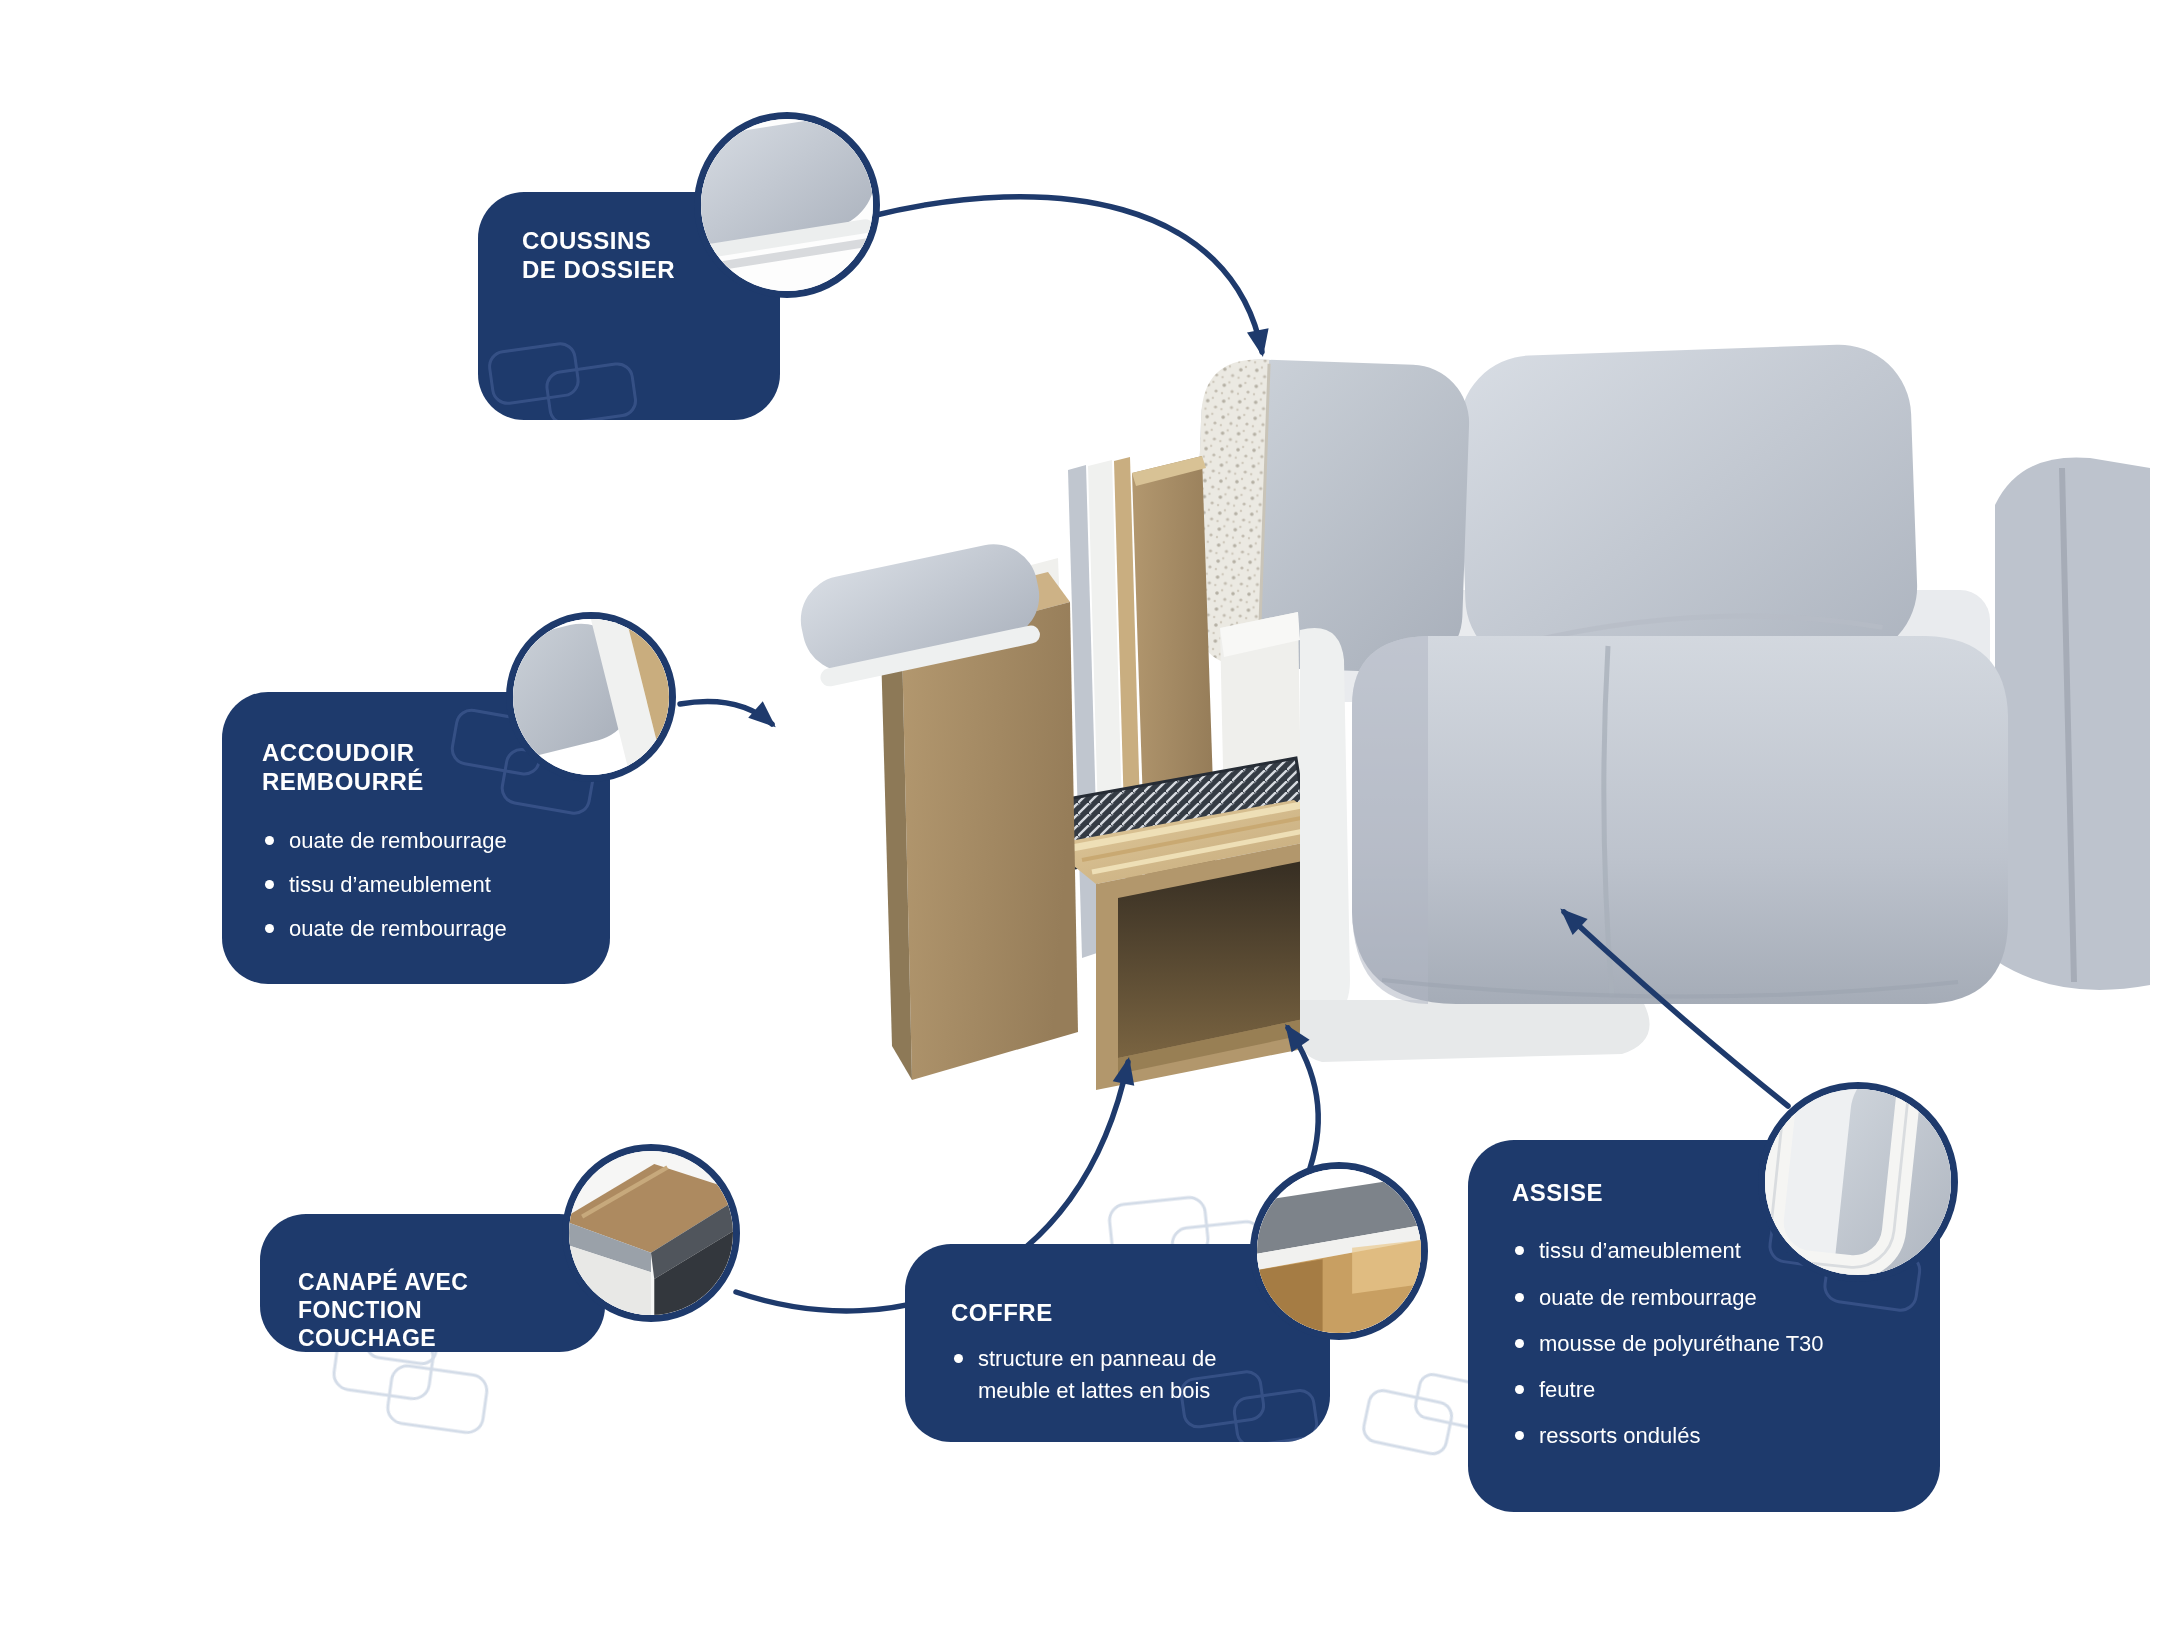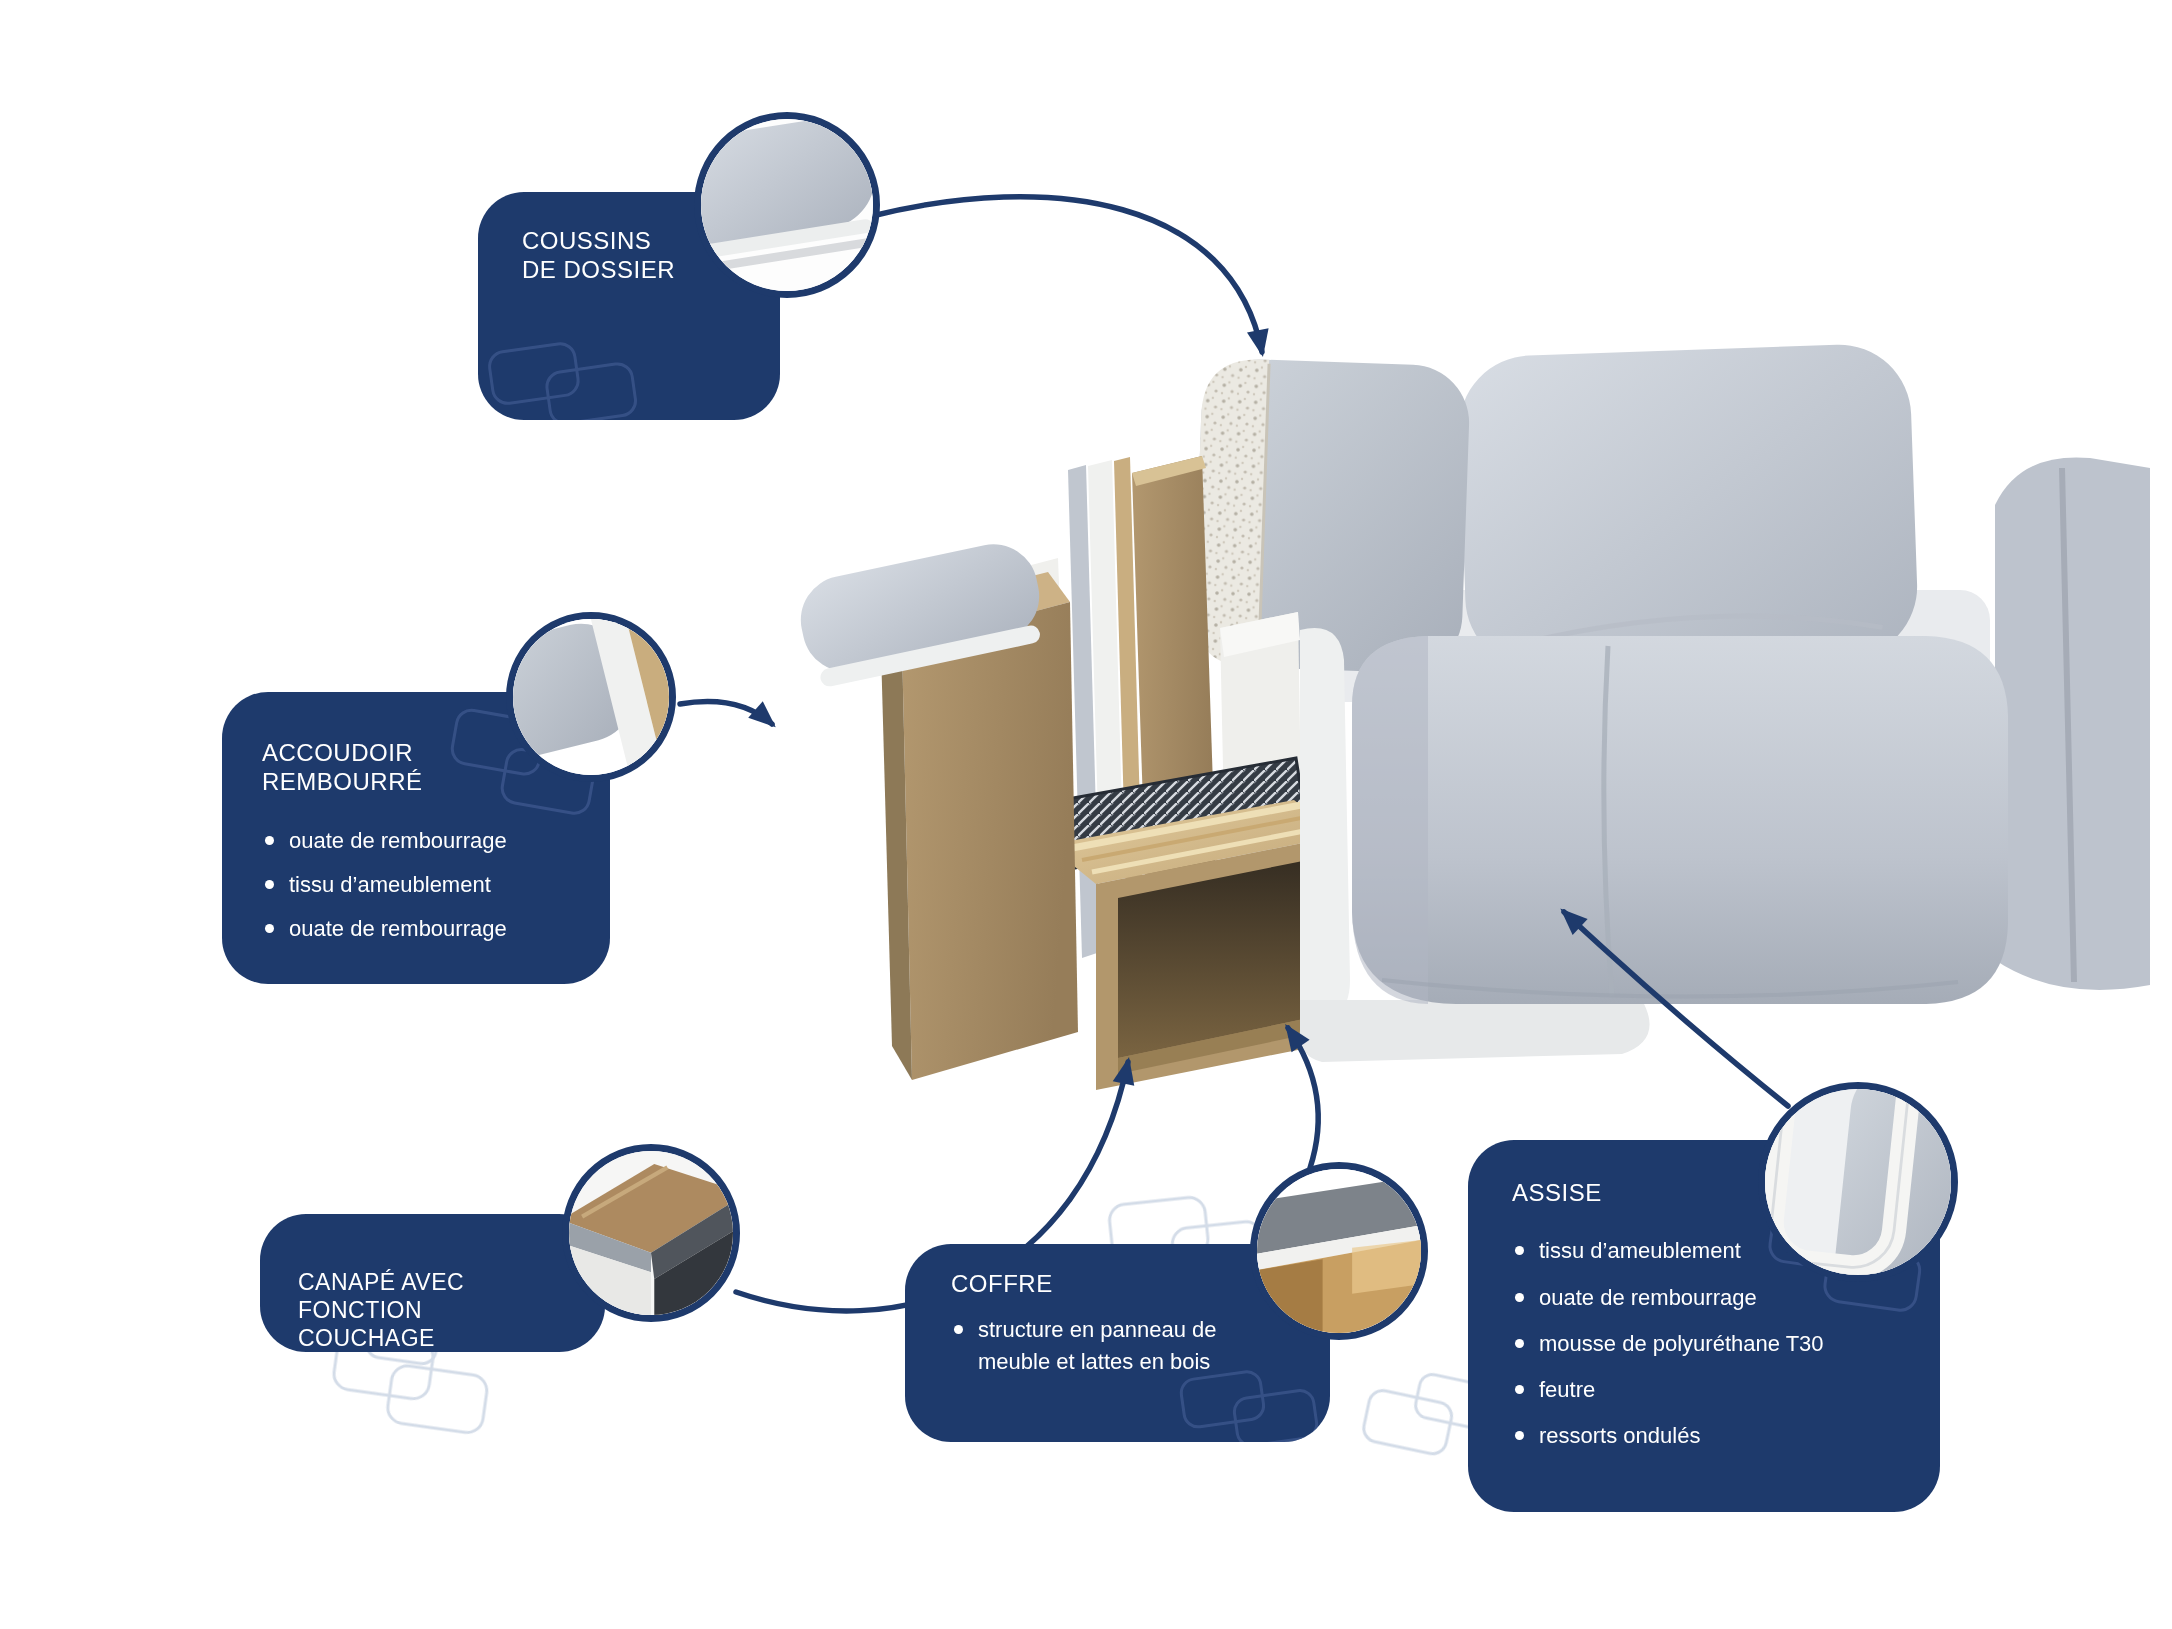--- a/index.html
+++ b/index.html
@@ -1,32 +1,32 @@
 <!DOCTYPE html>
 <html><head>
 <meta charset="utf-8">
 <style>
   *{box-sizing:border-box;margin:0;padding:0}
   html,body{background:#ffffff}
   body{font-family:"Liberation Sans", sans-serif;}
   .canvas{position:relative;width:2172px;height:1629px;background:#fff;overflow:hidden}
   .scene{position:absolute;left:0;top:0;z-index:1}
   .callout{position:absolute;z-index:2;background:#1e3a6c;border-radius:46px;color:#fff;overflow:hidden}
-  .co-title{font-size:24px;font-weight:normal;letter-spacing:.5px;line-height:1.22;white-space:pre-line;color:#fff;position:relative;z-index:2}
+  .co-title{font-size:24px;font-weight:bold;letter-spacing:.5px;line-height:1.22;white-space:pre-line;color:#fff;position:relative;z-index:2}
   .co-list{list-style:none;position:relative;z-index:2}
   .co-list li{position:relative;padding-left:27px;font-size:22px;line-height:1.42;margin-bottom:13px;color:#fff}
   .co-list li::before{content:"";position:absolute;left:3px;top:11px;width:9px;height:9px;border-radius:50%;background:#fff}
   
   #co-coussins{left:478px;top:192px;width:302px;height:228px;padding:34px 14px 0 44px}
   #co-coussins .co-title{margin-bottom:20px}
   #co-accoudoir{left:222px;top:692px;width:388px;height:292px;padding:46px 18px 16px 40px}
   #co-accoudoir .co-title{margin-bottom:28px}
   #co-canape{left:260px;top:1214px;width:345px;height:138px;display:flex;align-items:flex-end;padding:0 90px 0 38px}
   #co-canape .co-title{font-size:23px}
-  #co-coffre{left:905px;top:1244px;width:425px;height:198px;padding:25px 38px 0 46px}
+  #co-coffre{left:905px;top:1244px;width:425px;height:198px;padding:54px 38px 0 46px}
   #co-coffre .co-title{margin-bottom:16px}
   #co-assise{left:1468px;top:1140px;width:472px;height:372px;padding:38px 26px 0 44px}
   #co-assise .co-title{margin-bottom:28px}
   #co-assise .co-list li{margin-bottom:15px}
   
   .closeup{position:absolute;z-index:3;border:7px solid #1e3a6c;border-radius:50%;background:#fff;overflow:hidden}
   .closeup svg{display:block;width:100%;height:100%}
   #cu-1{left:694px;top:112px;width:186px;height:186px}
   #cu-2{left:506px;top:612px;width:170px;height:170px}
   #cu-3{left:562px;top:1144px;width:178px;height:178px}

